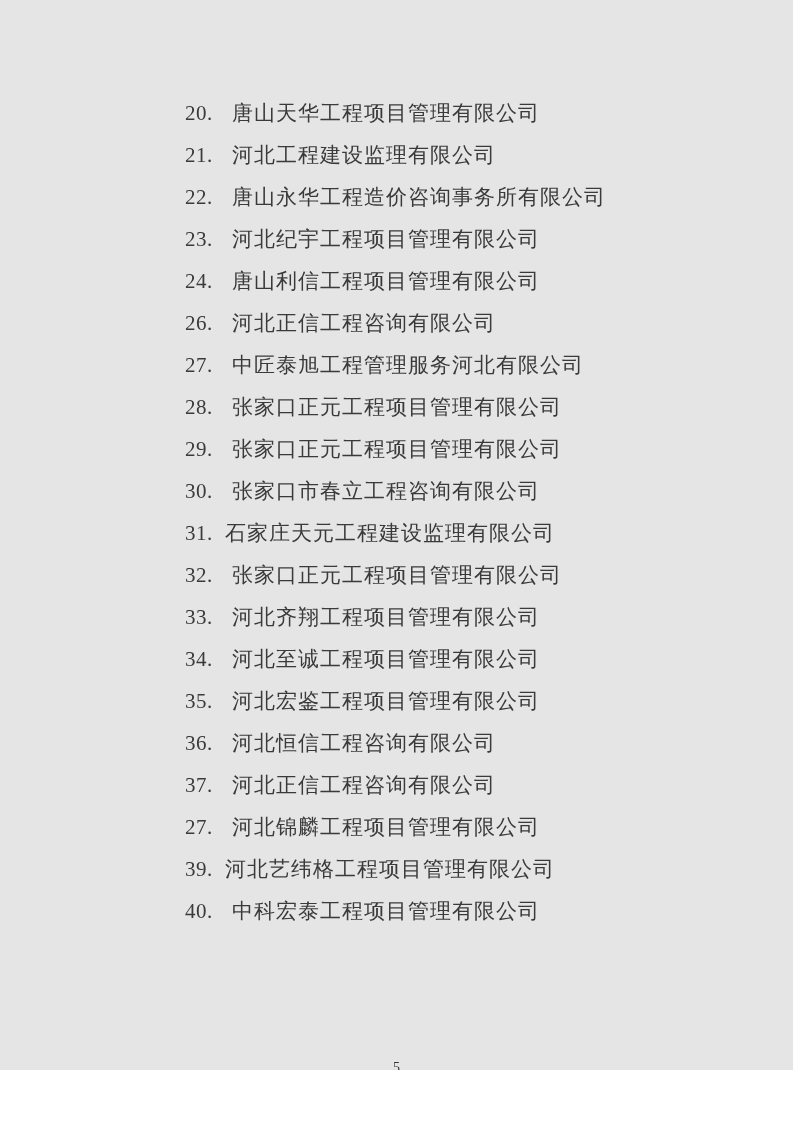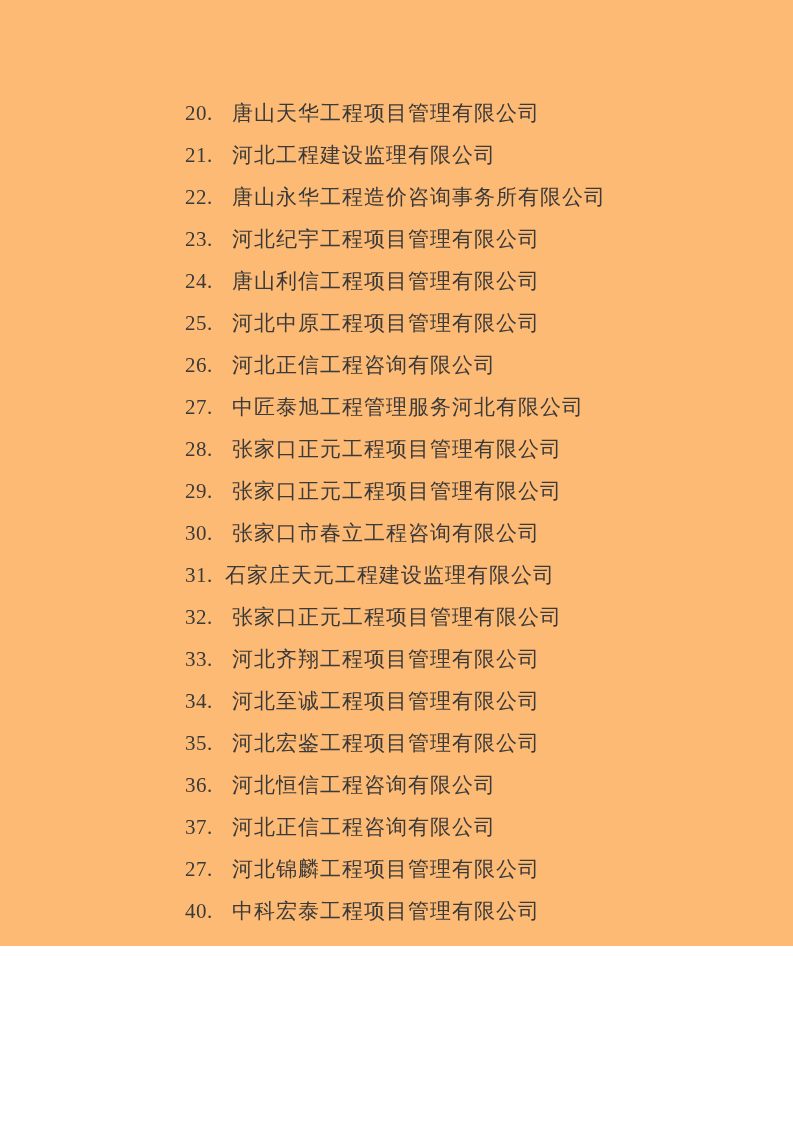--- a/index.html
+++ b/index.html
@@ -3,22 +3,22 @@
 <meta charset="utf-8">
 <style>
   html, body {
     margin: 0;
     padding: 0;
     background: #ffffff;
   }
   .page {
     position: relative;
     width: 793px;
-    height: 946px;
-    background: #fdba74;
+    height: 1070px;
+    background: #e5e5e5;
     overflow: hidden;
     font-family: "Liberation Serif", serif;
   }
   .company-list {
     position: absolute;
     left: 185px;
     top: 92px;
     margin: 0;
     padding: 0;
     list-style: none;
@@ -72,23 +72,20 @@
   </li>
 
   <li class="list-item">
     <span class="item-number">23.</span><span class="item-name">河北纪宇工程项目管理有限公司</span>
   </li>
 
   <li class="list-item">
     <span class="item-number">24.</span><span class="item-name">唐山利信工程项目管理有限公司</span>
   </li>
 
-  <li class="list-item">
-    <span class="item-number">25.</span><span class="item-name">河北中原工程项目管理有限公司</span>
-  </li>
 
   <li class="list-item">
     <span class="item-number">26.</span><span class="item-name">河北正信工程咨询有限公司</span>
   </li>
 
   <li class="list-item">
     <span class="item-number">27.</span><span class="item-name">中匠泰旭工程管理服务河北有限公司</span>
   </li>
 
   <li class="list-item">
@@ -128,20 +125,23 @@
   </li>
 
   <li class="list-item">
     <span class="item-number">37.</span><span class="item-name">河北正信工程咨询有限公司</span>
   </li>
 
   <li class="list-item">
     <span class="item-number">27.</span><span class="item-name">河北锦麟工程项目管理有限公司</span>
   </li>
 
+  <li class="list-item">
+    <span class="item-number tight">39.</span><span class="item-name">河北艺纬格工程项目管理有限公司</span>
+  </li>
 
   <li class="list-item">
     <span class="item-number">40.</span><span class="item-name">中科宏泰工程项目管理有限公司</span>
   </li>
 
 </ol>
   <div class="page-number">5</div>
 </div>
 
 </body></html>

